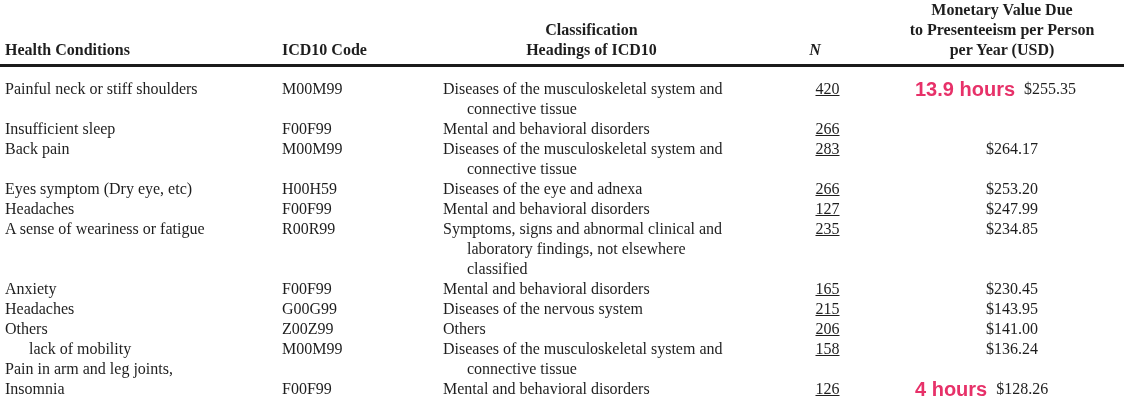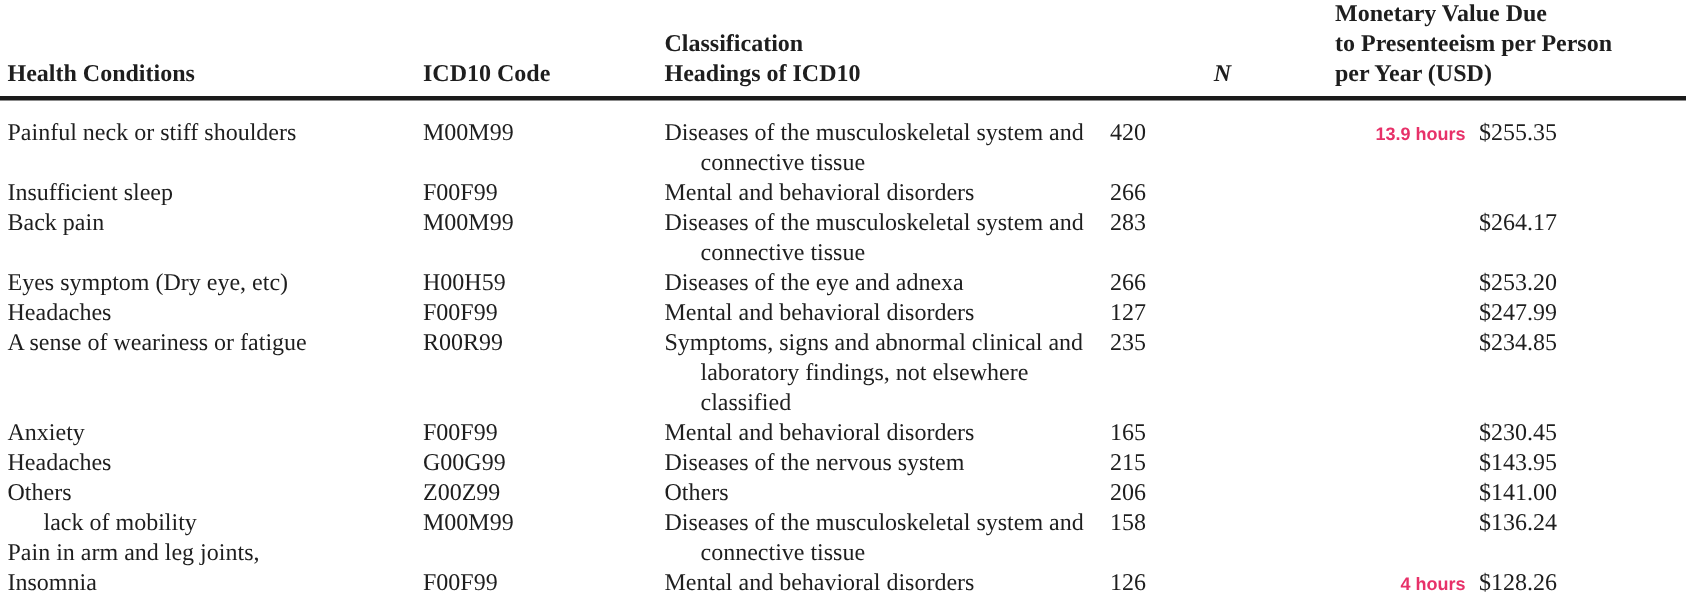--- a/index.html
+++ b/index.html
@@ -5,34 +5,34 @@
   html,body{margin:0;padding:0;background:#ffffff;}
   body{width:1124px;height:404px;overflow:hidden;
        font-family:"Liberation Serif",serif;color:#1e1e1e;}
   .paper-table{width:1124px;font-size:16px;line-height:20px;}
 
   
   .thead{display:grid;grid-template-columns:277px 161px 297px 150px 1fr;
          padding:0 10px 4px 5px;align-items:end;
          border-bottom:3px solid #1b1b1b;min-height:67px;box-sizing:border-box;}
   .thead .hcell{font-weight:bold;}
-  .hc-center{text-align:left;}
+  .hc-center{text-align:center;}
   .hc-n{text-align:center;font-style:italic;}
   .hcell .ln{white-space:nowrap;}
 
   
   .tbody{padding:12px 10px 0 5px;}
   .trow{display:grid;grid-template-columns:277px 161px 297px 175px 199px;}
   .trow .ln{white-space:nowrap;}
   .trow .cont{padding-left:24px;}
-  .c-n{}
+  .c-n{text-align:center;text-decoration:underline;}
   .c-money{display:flex;align-items:flex-start;}
   .hours{flex:1;text-align:right;padding-right:9px;
          font-family:"Liberation Sans",sans-serif;font-weight:bold;
-         font-size:12px;color:var(--accent,#e73169);white-space:nowrap;}
+         font-size:20px;color:var(--accent,#e73169);white-space:nowrap;}
   .money{width:128px;text-align:left;white-space:nowrap;}
 </style>
 </head>
 <body>
 
 <div class="paper-table">
 
   <div class="thead">
     <div class="hcell">
         <div class="ln">Health Conditions</div>

